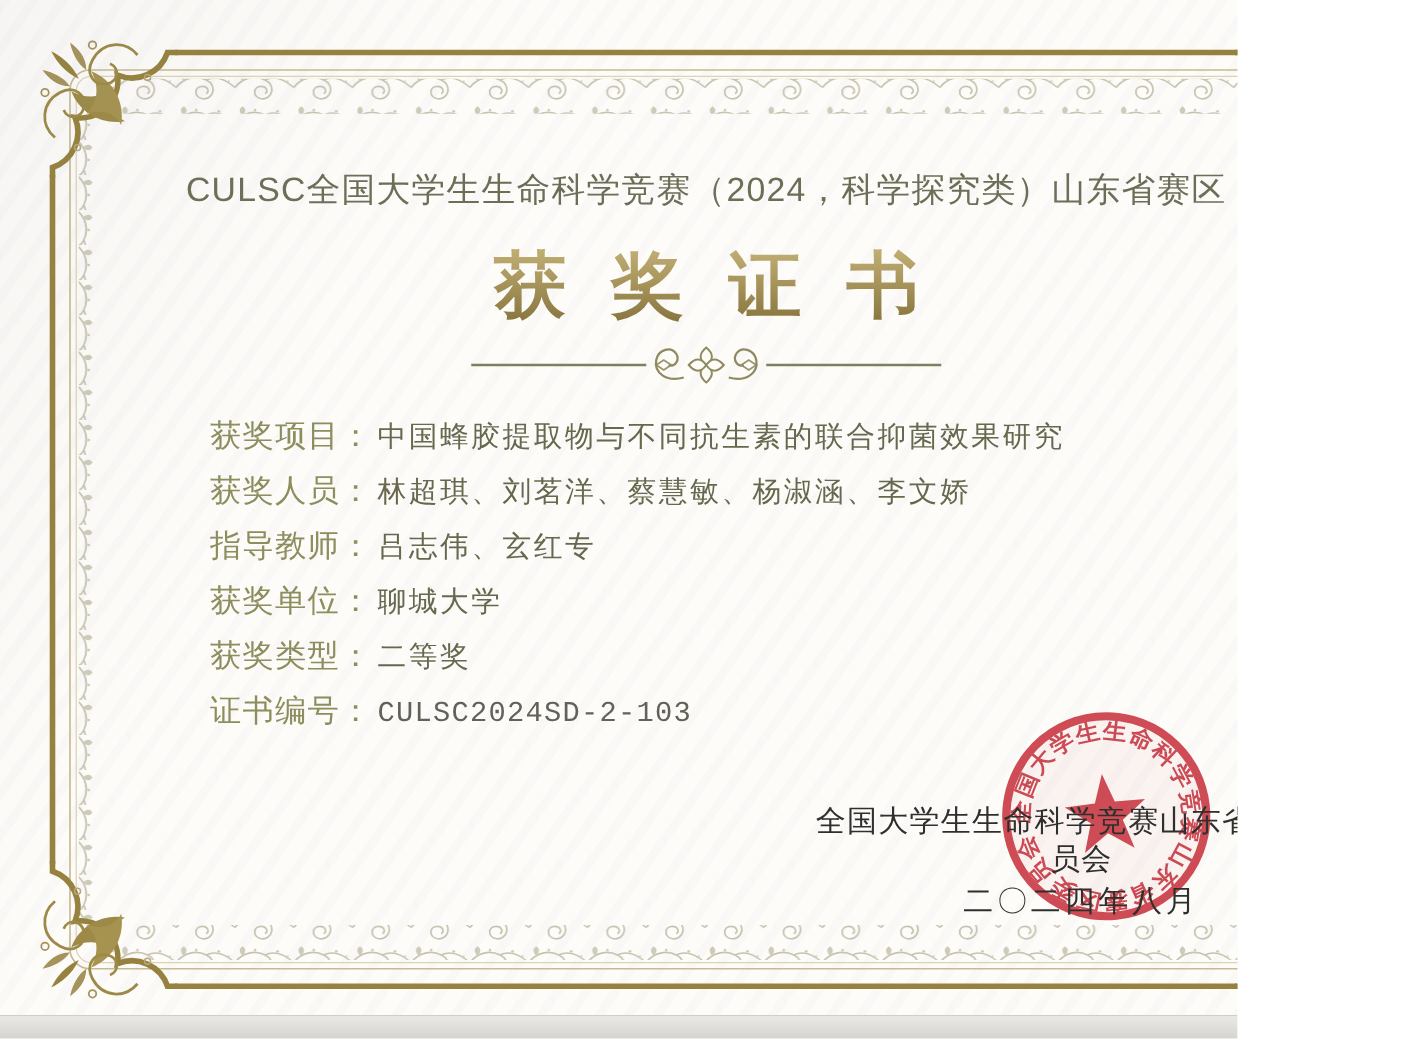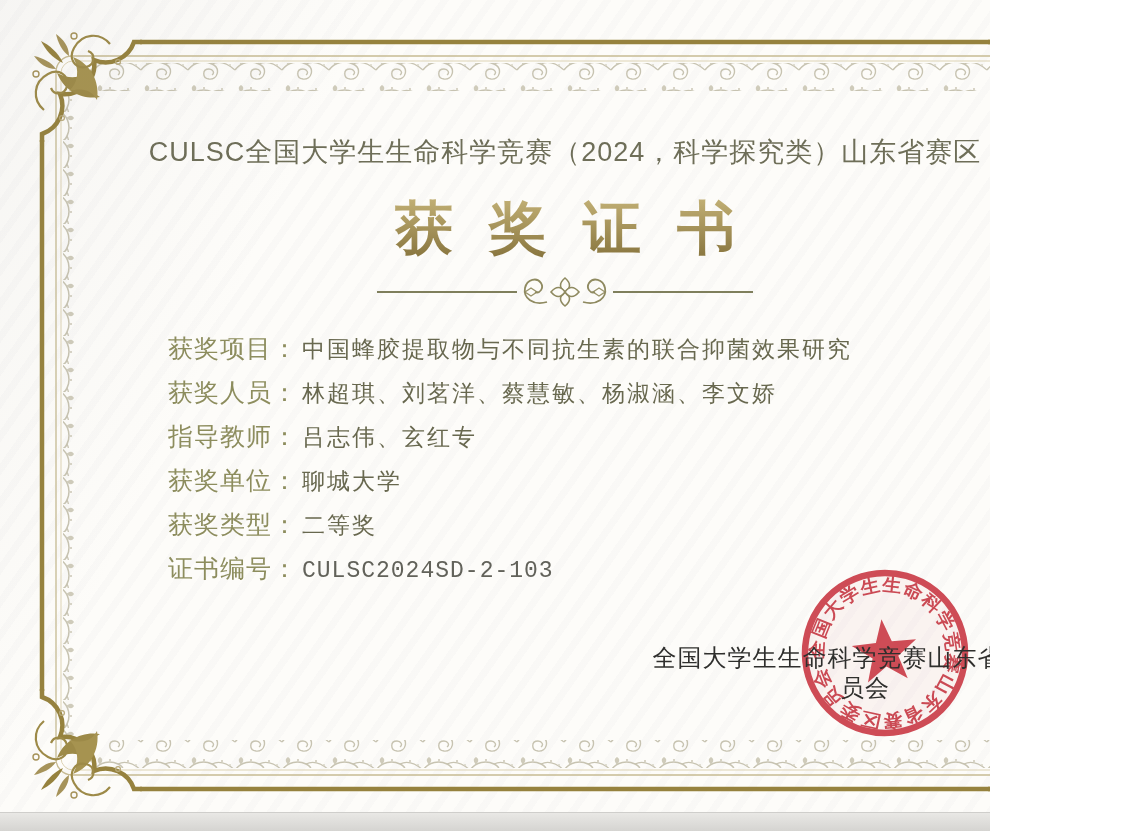--- a/index.html
+++ b/index.html
@@ -198,16 +198,17 @@
       <path id="sealCircle" d="M 26 88 A 62 62 0 1 1 150 88 A 62 62 0 1 1 26 88" fill="none"></path>
       <text font-size="18" font-weight="bold" fill="#c4303c" letter-spacing="1" font-family="Liberation Sans, sans-serif">
         <textPath href="#sealCircle" startOffset="0" textLength="382" lengthAdjust="spacingAndGlyphs">全国大学生生命科学竞赛山东省赛区委员会</textPath>
       </text>
       <polygon points="88,54 96,77 120.3,77.5 100.9,92.2 108,115.5 88,101.6 68,115.5 75.1,92.2 55.7,77.5 80,77" fill="#c8323e"></polygon>
     </g>
   </svg>
 
   <div class="committee">
     <div class="line1">全国大学生生命科学竞赛山东省赛区委员会</div>
+    <div class="line2">二〇二四年八月</div>
   </div>
 
   <div class="photo-edge"></div>
 </div>
 
 </body></html>

